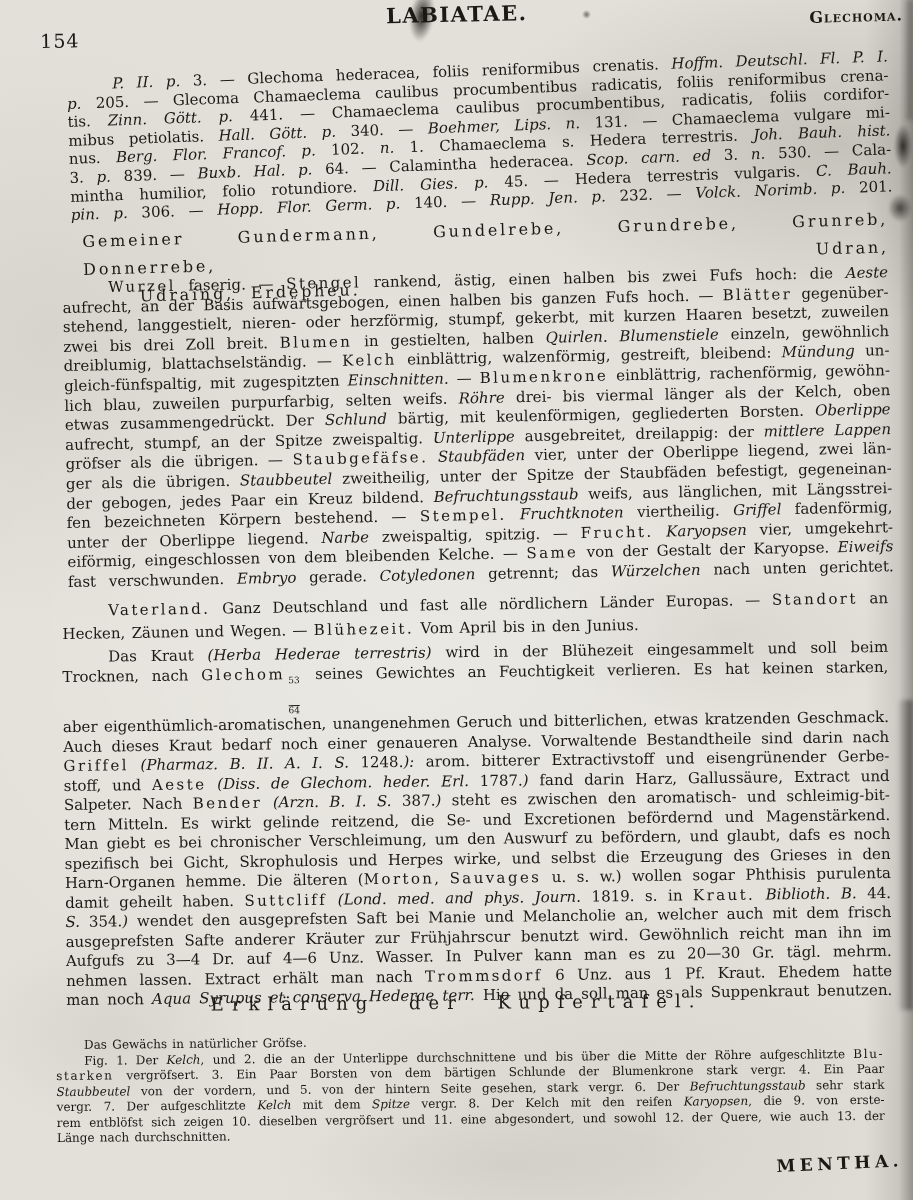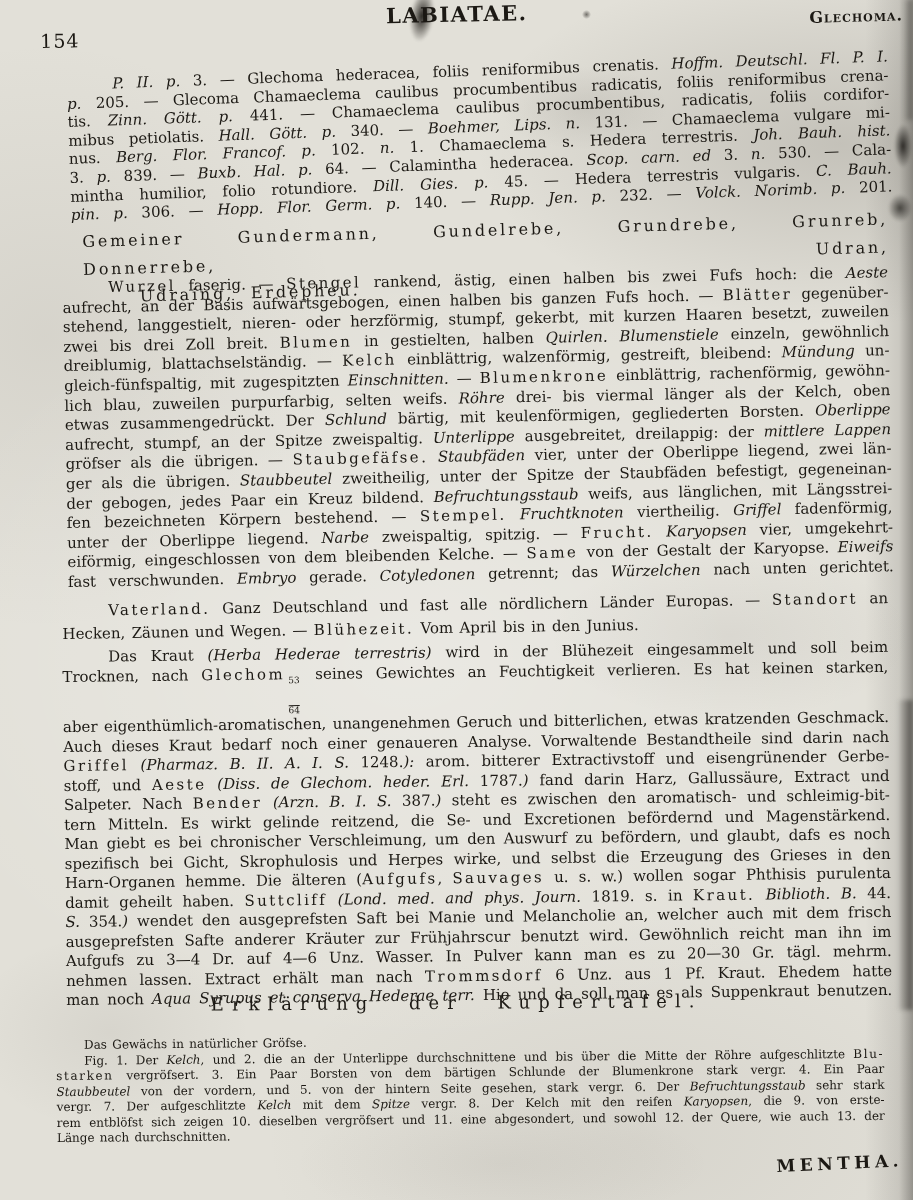--- a/index.html
+++ b/index.html
@@ -113,21 +113,21 @@
           <span class="den">64</span>
         </span> seines Gewichtes an Feuchtigkeit verlieren. Es hat keinen starken,</div>
       <div class="line">aber eigenthümlich-aromatischen, unangenehmen Geruch und bitterlichen, etwas kratzenden Geschmack.</div>
       <div class="line">Auch dieses Kraut bedarf noch einer genaueren Analyse. Vorwaltende Bestandtheile sind darin nach</div>
       <div class="line"><span class="sp">Griffel</span> <span class="it">(Pharmaz. B. II. A. I. S.</span> 1248.<span class="it">):</span> arom. bitterer Extractivstoff und eisengrünender Gerbe-</div>
       <div class="line">stoff, und <span class="sp">Aeste</span> <span class="it">(Diss. de Glechom. heder. Erl.</span> 1787.<span class="it">)</span> fand darin Harz, Gallussäure, Extract und</div>
       <div class="line">Salpeter. Nach <span class="sp">Bender</span> <span class="it">(Arzn. B. I. S.</span> 387.<span class="it">)</span> steht es zwischen den aromatisch- und schleimig-bit-</div>
       <div class="line">tern Mitteln. Es wirkt gelinde reitzend, die Se- und Excretionen befördernd und Magenstärkend.</div>
       <div class="line">Man giebt es bei chronischer Verschleimung, um den Auswurf zu befördern, und glaubt, dafs es noch</div>
       <div class="line">spezifisch bei Gicht, Skrophulosis und Herpes wirke, und selbst die Erzeugung des Grieses in den</div>
-      <div class="line">Harn-Organen hemme. Die älteren (<span class="sp">Aufgufs</span>, <span class="sp">Sauvages</span> u. s. w.) wollen sogar Phthisis purulenta</div>
+      <div class="line">Harn-Organen hemme. Die älteren (<span class="sp">Morton</span>, <span class="sp">Sauvages</span> u. s. w.) wollen sogar Phthisis purulenta</div>
       <div class="line">damit geheilt haben. <span class="sp">Suttcliff</span> <span class="it">(Lond. med. and phys. Journ.</span> 1819. s. in <span class="sp">Kraut.</span> <span class="it">Biblioth. B.</span> 44.</div>
       <div class="line"><span class="it">S.</span> 354.<span class="it">)</span> wendet den ausgeprefsten Saft bei Manie und Melancholie an, welcher auch mit dem frisch</div>
       <div class="line">ausgeprefsten Safte anderer Kräuter zur Frühjahrscur benutzt wird. Gewöhnlich reicht man ihn im</div>
       <div class="line">Aufgufs zu 3—4 Dr. auf 4—6 Unz. Wasser. In Pulver kann man es zu 20—30 Gr. tägl. mehrm.</div>
       <div class="line">nehmen lassen. Extract erhält man nach <span class="sp">Trommsdorf</span> 6 Unz. aus 1 Pf. Kraut. Ehedem hatte</div>
       <div class="line">man noch <span class="it">Aqua Syrupus et conserva Hederae terr.</span> Hie und da soll man es als Suppenkraut benutzen.</div>
     </div>
 
   <div class="blk plate-head">Erklärung der Kupfertafel.</div>
   <div class="blk caption">

